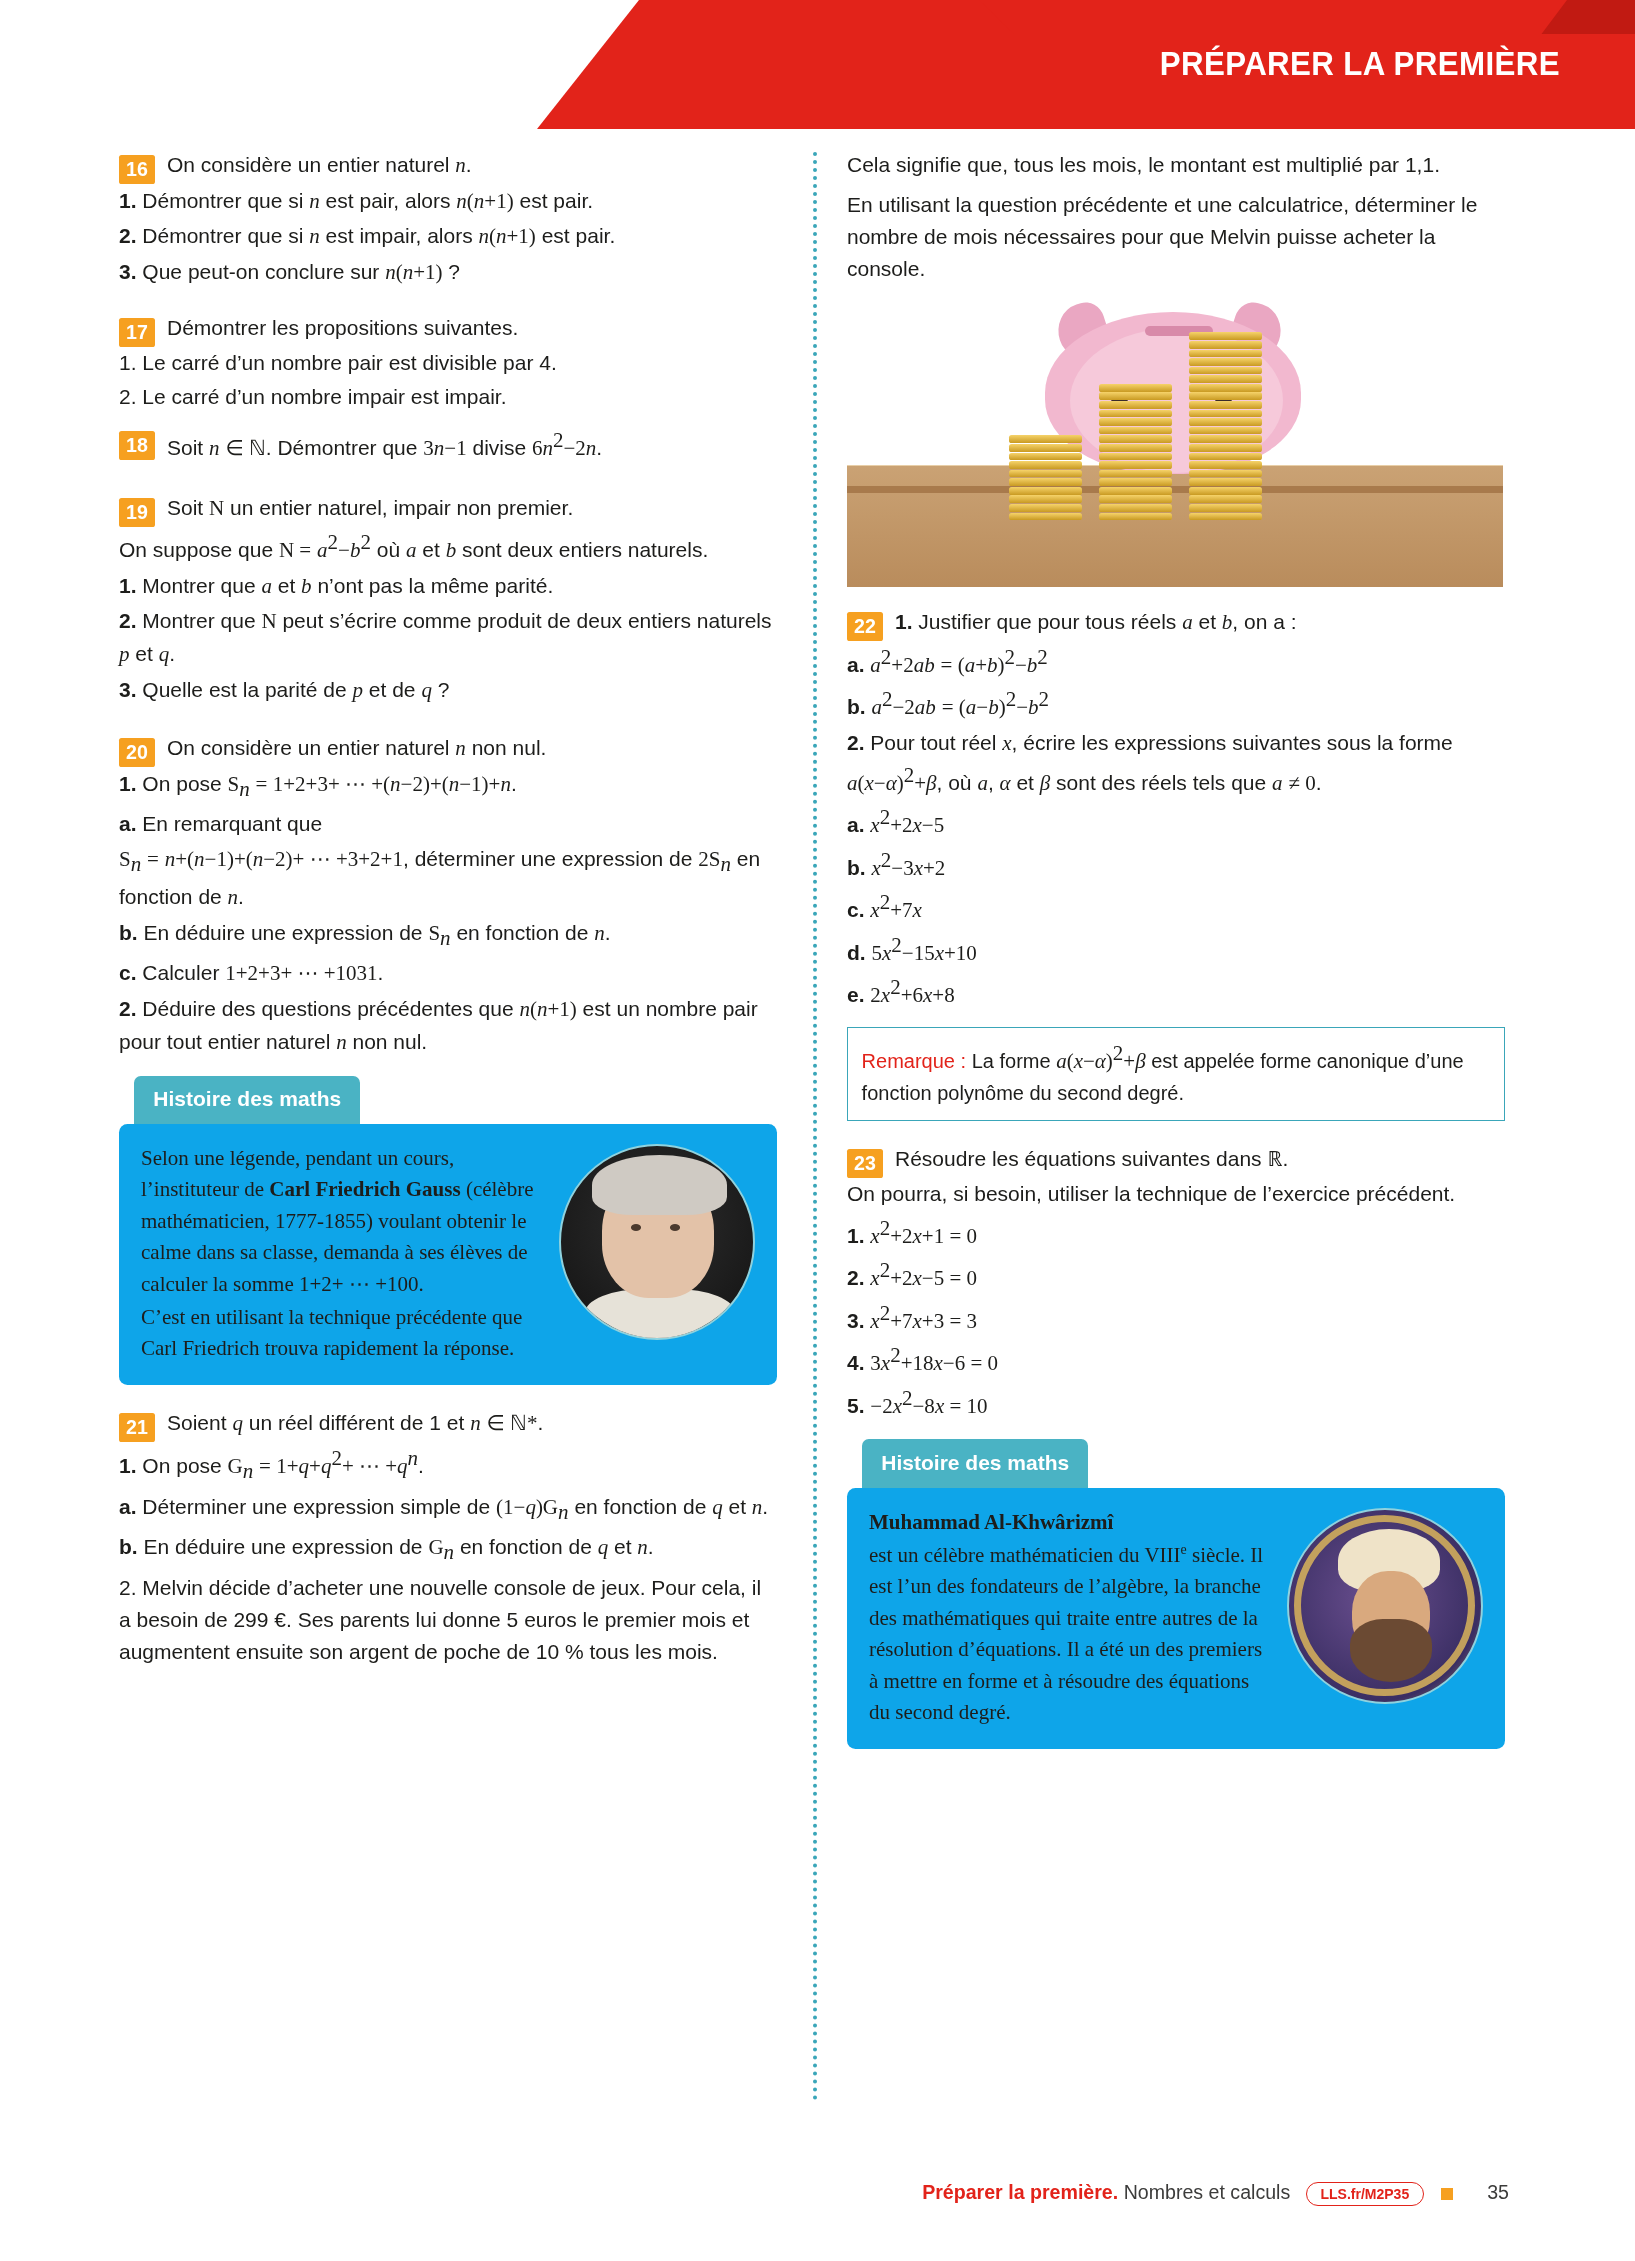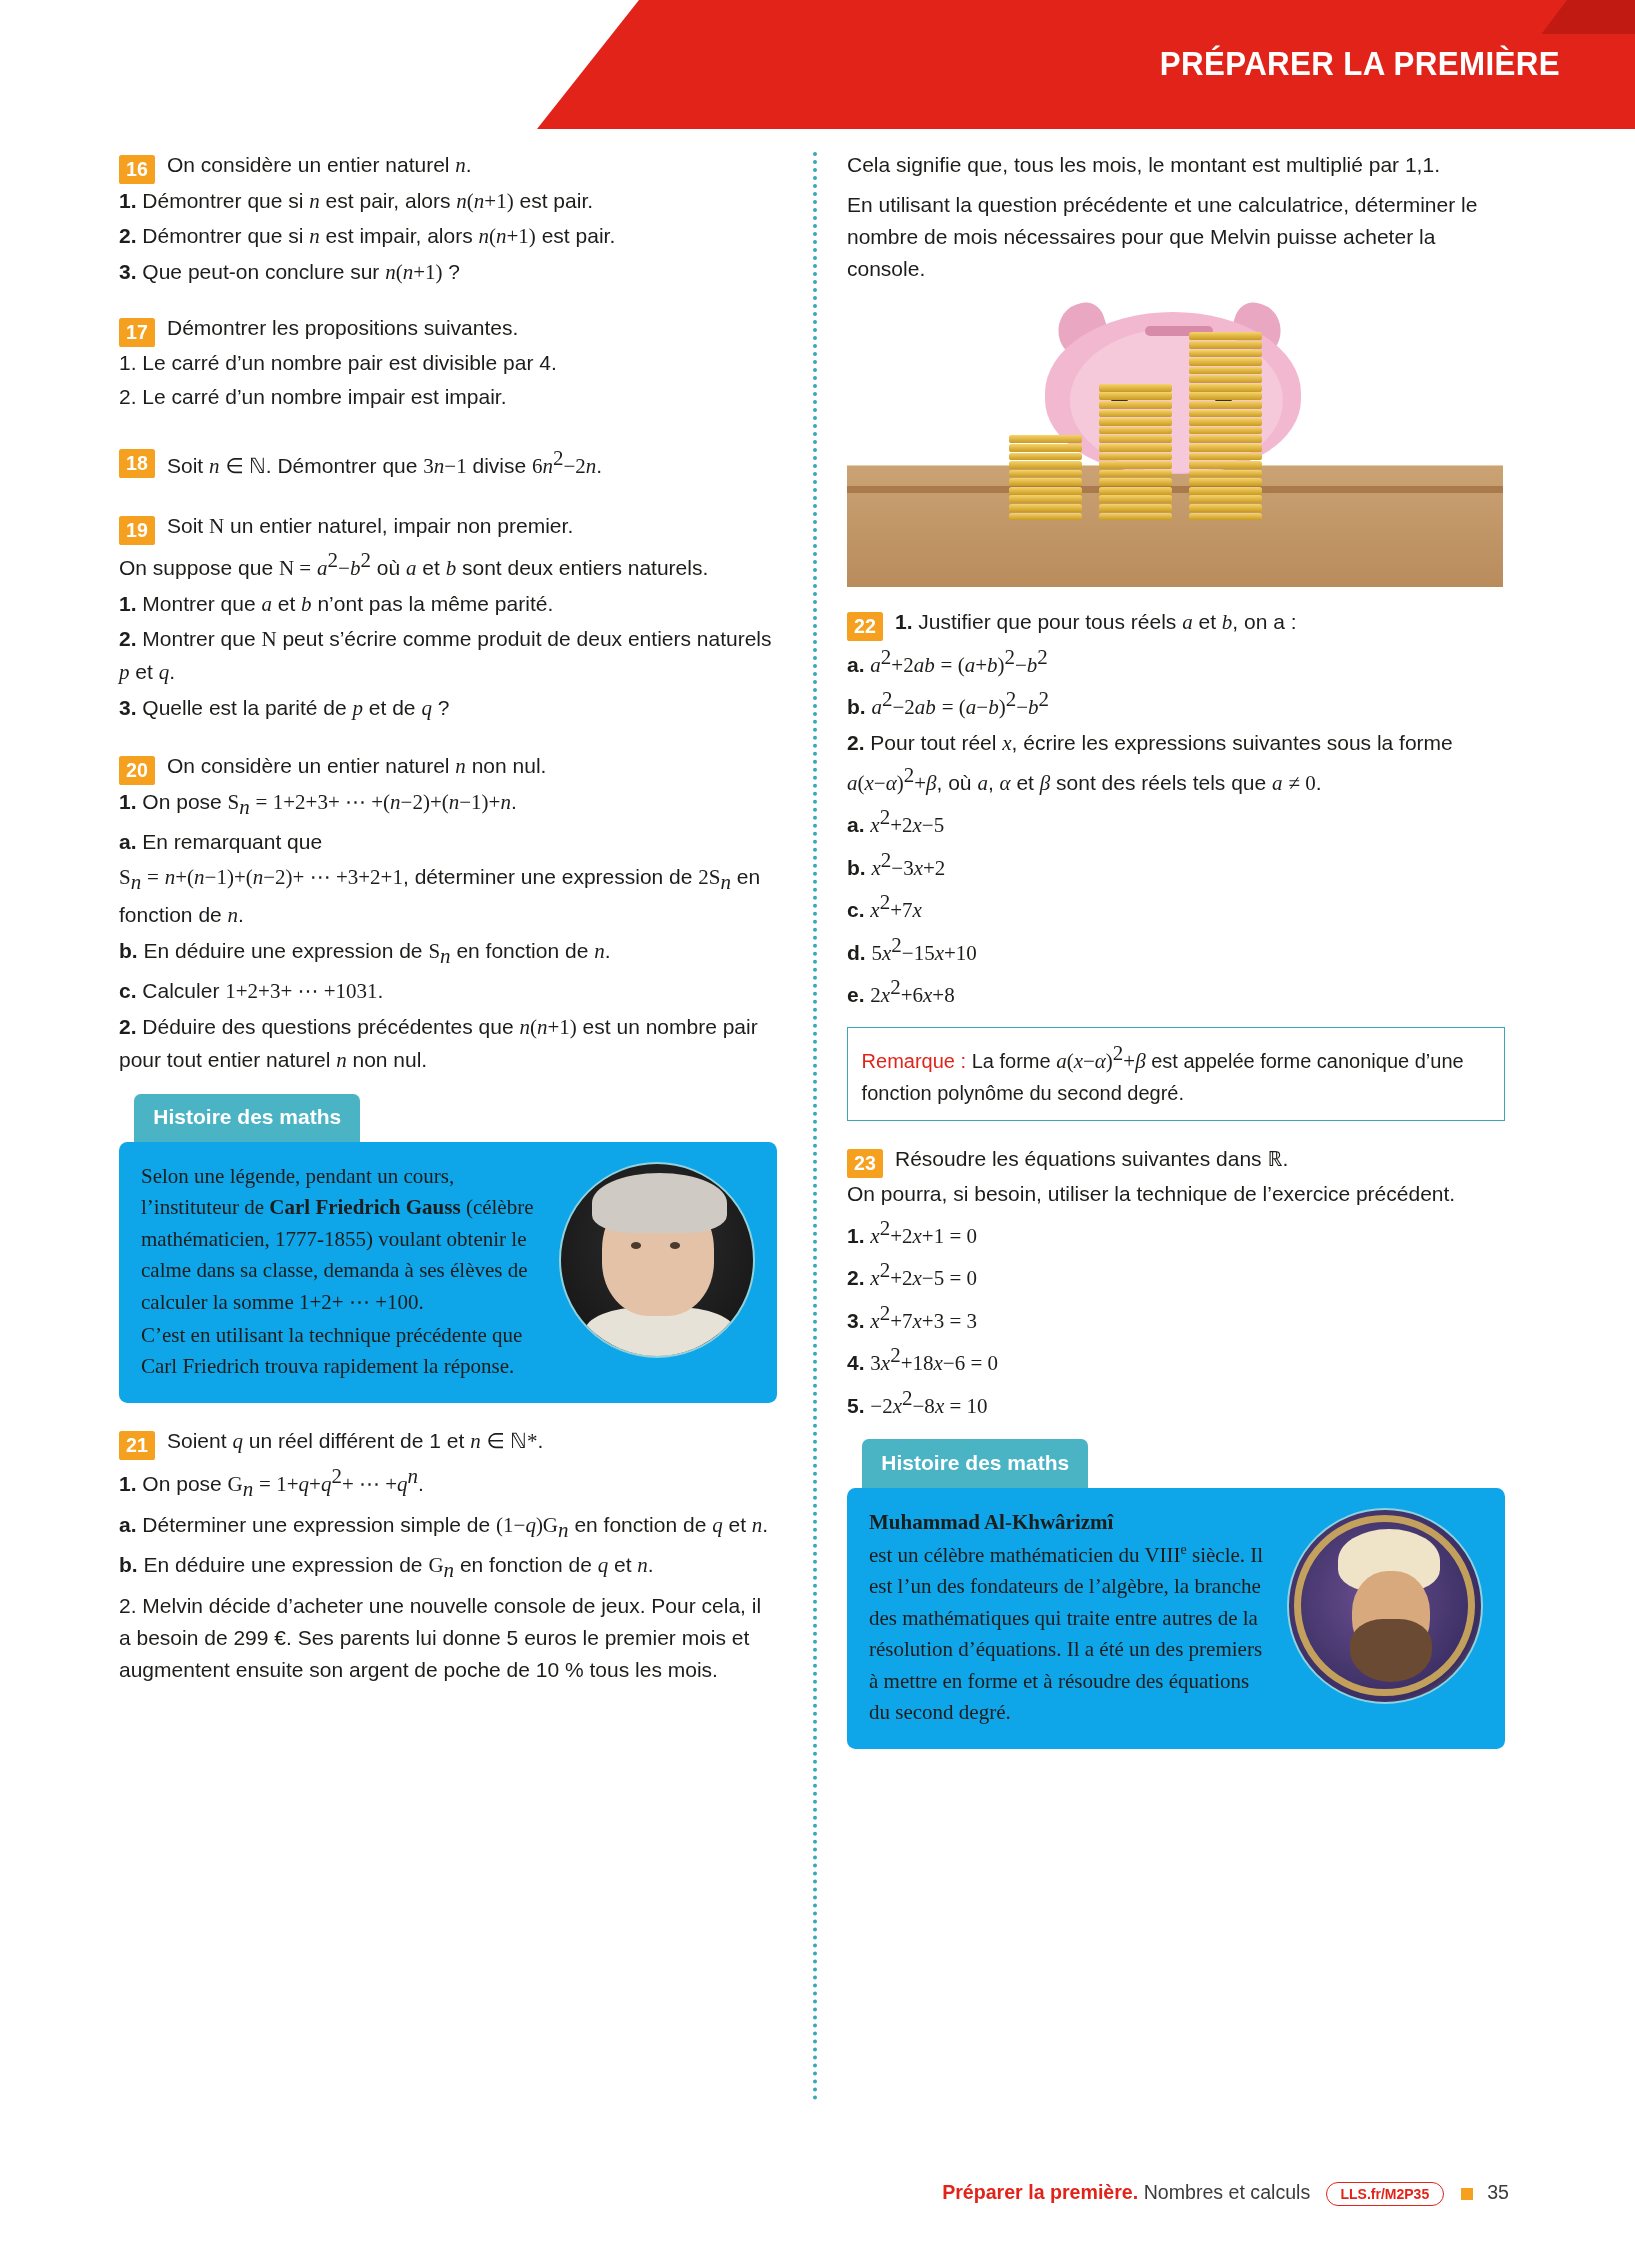--- a/index.html
+++ b/index.html
@@ -198,21 +198,21 @@
   .footer .f-mid { color:#3c3c3b; }
   .pill {
     display:inline-block; border:1.7px solid #e2231a; color:#e2231a;
     font-weight:bold; border-radius:13.6px; padding:2.6px 13.6px 3.4px 13.6px;
     margin:0 12px 0 10.2px; font-size:14px;
   }
   .sq {
     display:inline-block; width:12px; height:12px; background:#f6a020;
     margin-right:8.5px; position:relative; top:0.9px;
   }
-  .pageno { font-weight:normal; color:#3c3c3b; }
+  .pageno { font-weight:normal; color:#3c3c3b;margin-left:20px; }
 </style>
 </head>
 <body>
 
 <div class="header-band">
   <div class="header-red"></div>
   <div class="header-red2"></div>
   <div class="header-dark"></div>
 </div>
 <div class="header-title">Préparer la première</div>
@@ -237,21 +237,21 @@
     <div class="ex-head">
       <span class="num">17</span>
       <div class="ex-text">
         <p>Démontrer les propositions suivantes.</p>
       </div>
     </div>
     <p class="q">1. Le carré d’un nombre pair est divisible par 4.</p>
     <p class="q">2. Le carré d’un nombre impair est impair.</p>
   </div>
 
-  <div class="ex" style="margin-top:30px">
+  <div class="ex" style="margin-top:12px">
     <div class="ex-head">
       <span class="num">18</span>
       <div class="ex-text">
         <p>Soit <span class="mt">n</span> <span class="mtn">∈ ℕ</span>. Démontrer que <span class="mtn">3</span><span class="mt">n</span><span class="mtn">−1</span> divise <span class="mtn">6</span><span class="mt">n</span><sup class="mtn">2</sup><span class="mtn">−2</span><span class="mt">n</span>.</p>
       </div>
     </div>
   </div>
 
   <div class="ex" style="margin-top:24px">
     <div class="ex-head">

